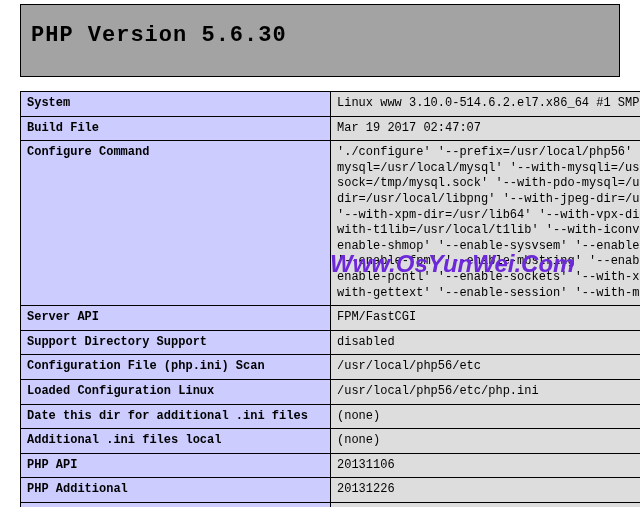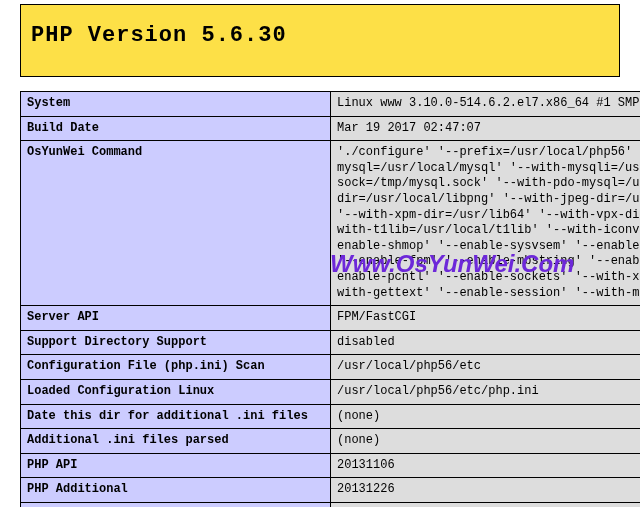--- a/index.html
+++ b/index.html
@@ -4,21 +4,21 @@
   <style>
     * { margin: 0; padding: 0; box-sizing: border-box; }
     body {
       background: #ffffff;
       font-family: "Courier New", monospace;
       font-size: 12px;
       width: 640px;
       overflow: hidden;
     }
     .header-box {
-      background: #fde047;
+      background: #a3a3a3;
       border: 1px solid #000;
       margin: 4px 20px 14px 20px;
       padding: 18px 10px 28px 10px;
     }
     .header-title {
       font-size: 22px;
       font-weight: bold;
       color: #000;
       letter-spacing: 1px;
     }
@@ -65,25 +65,25 @@
   <h1 class="header-title">PHP Version 5.6.30</h1>
 </div>
 
 <table>
   <tbody>
       <tr>
     <td class="key">System</td>
     <td class="val">Linux www 3.10.0-514.6.2.el7.x86_64 #1 SMP Thu Feb</td>
   </tr>
   <tr>
-    <td class="key">Build Date</td>
+    <td class="key">Build File</td>
     <td class="val">Mar 19 2017 02:47:07</td>
   </tr>
   <tr>
-    <td class="key">OsYunWei Command</td>
+    <td class="key">Configure Command</td>
     <td class="val">'./configure' '--prefix=/usr/local/php56' '--with-
 mysql=/usr/local/mysql' '--with-mysqli=/usr/local/
 sock=/tmp/mysql.sock' '--with-pdo-mysql=/usr/local
 dir=/usr/local/libpng' '--with-jpeg-dir=/usr/local
 '--with-xpm-dir=/usr/lib64' '--with-vpx-dir=/usr/lo
 with-t1lib=/usr/local/t1lib' '--with-iconv' '--ena
 enable-shmop' '--enable-sysvsem' '--enable-inline-
 '--enable-fpm' '--enable-mbstring' '--enable-ftp'
 enable-pcntl' '--enable-sockets' '--with-xmlrpc' '
 with-gettext' '--enable-session' '--with-mcrypt' '</td>
@@ -102,21 +102,21 @@
   </tr>
   <tr>
     <td class="key">Loaded Configuration Linux</td>
     <td class="val">/usr/local/php56/etc/php.ini</td>
   </tr>
   <tr>
     <td class="key">Date this dir for additional .ini files</td>
     <td class="val">(none)</td>
   </tr>
   <tr>
-    <td class="key">Additional .ini files parsed</td>
+    <td class="key">Additional .ini files local</td>
     <td class="val">(none)</td>
   </tr>
   <tr>
     <td class="key">PHP API</td>
     <td class="val">20131106</td>
   </tr>
   <tr>
     <td class="key">PHP Additional</td>
     <td class="val">20131226</td>
   </tr>

